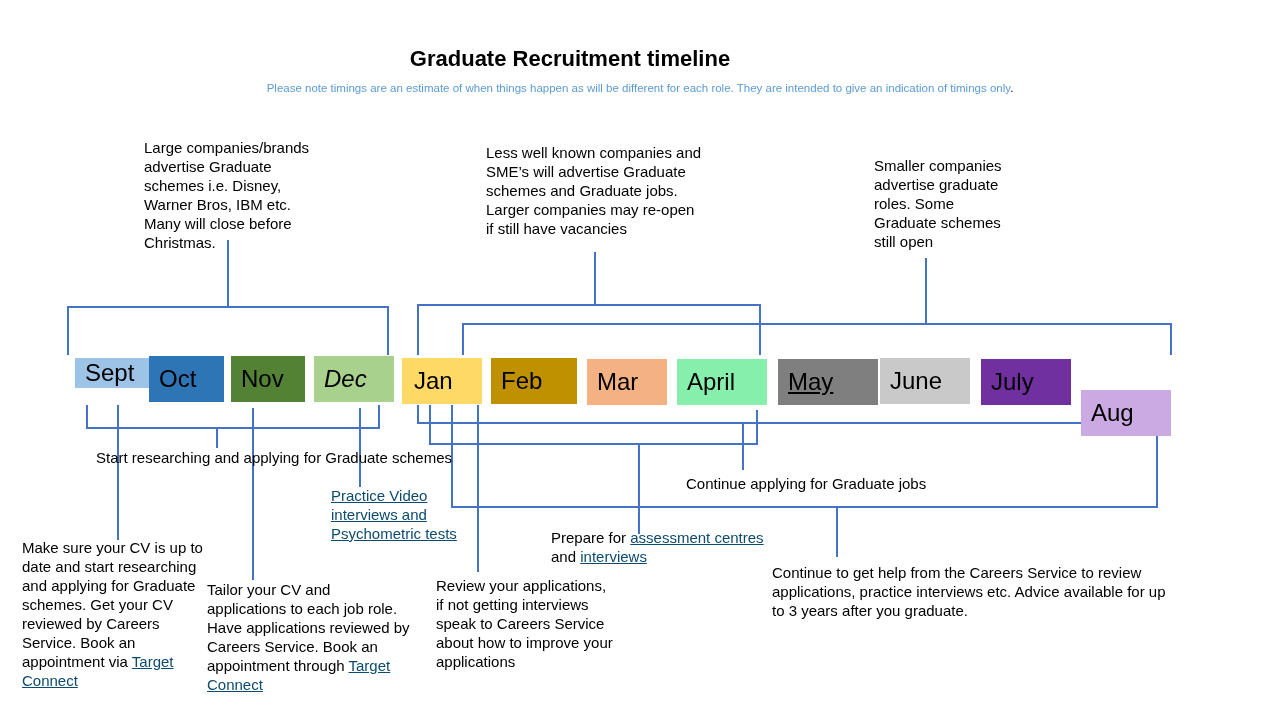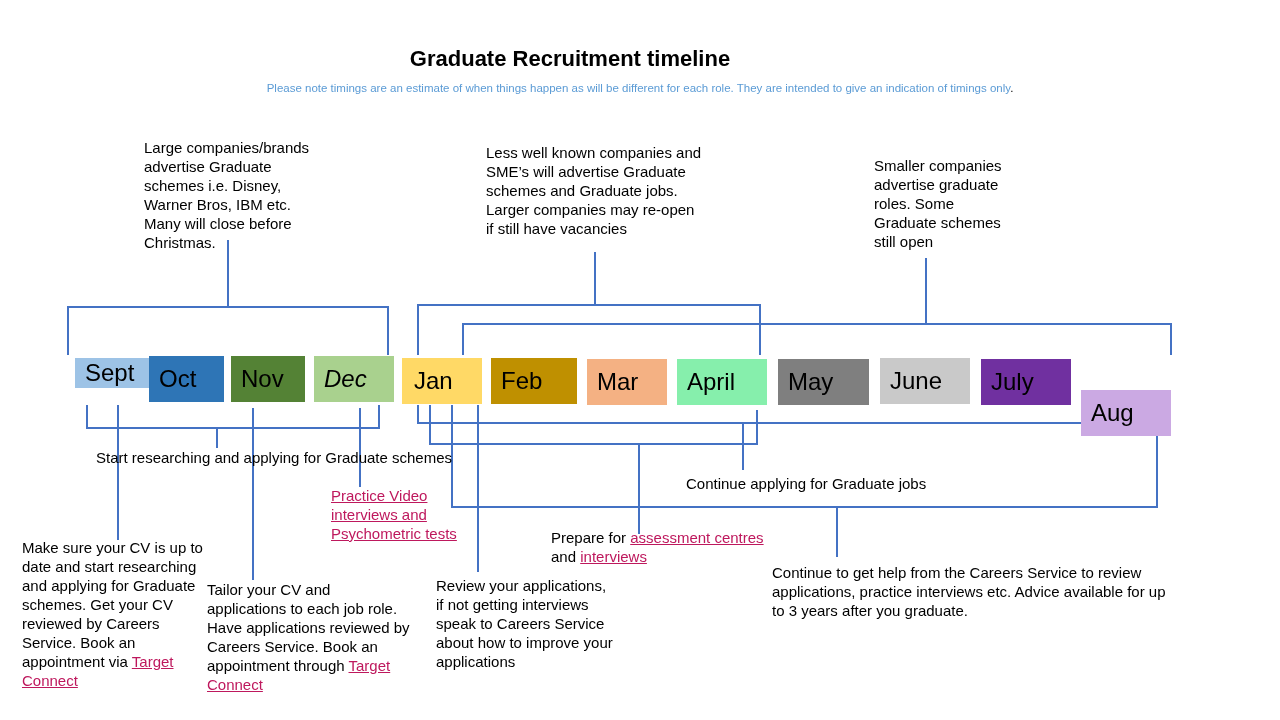--- a/index.html
+++ b/index.html
@@ -7,21 +7,21 @@
          font-family: "Liberation Sans", sans-serif; color: #000; }
   #lines { position: absolute; left: 0; top: 0; width: 1280px; height: 720px; }
   .title { position: absolute; left: 0; width: 1140px; top: 46px; text-align: center;
            font-weight: bold; font-size: 22px; }
   .subtitle { position: absolute; left: 0; width: 1280px; top: 82px; text-align: center;
               font-size: 11.5px; color: #5b9bd5; }
   .subtitle .dot { color: #000; }
   .month { position: absolute; box-sizing: border-box; padding-left: 10px;
            font-size: 24px; display: flex; align-items: center; color: #000; }
   .note { position: absolute; font-size: 15px; line-height: 19px; color: #000; }
-  .note a, a.link { color: #be185d; text-decoration: underline; }
+  .note a, a.link { color: #0c4a6e; text-decoration: underline; }
 </style>
 </head>
 <body>
 
 <svg id="lines" xmlns="http://www.w3.org/2000/svg">
     <path d="M68,355 V307 H388 V355 M228,307 V240" fill="none" stroke="#4472c4" stroke-width="2"></path>
     <path d="M418,355 V305 H760 V355 M595,305 V252" fill="none" stroke="#4472c4" stroke-width="2"></path>
     <path d="M463,355 V324 H1171 V355 M926,324 V258" fill="none" stroke="#4472c4" stroke-width="2"></path>
     <path d="M87,405 V428 H379 V405 M217,428 V448" fill="none" stroke="#4472c4" stroke-width="2"></path>
     <path d="M118,405 V540" fill="none" stroke="#4472c4" stroke-width="2"></path>
@@ -54,21 +54,21 @@
     </div>
   <div class="month" style="left: 491px; top: 358px; width: 86px; height: 46px; background: rgb(191, 144, 0);">
       <span>Feb</span>
     </div>
   <div class="month" style="left: 587px; top: 359px; width: 80px; height: 46px; background: rgb(244, 177, 131);">
       <span>Mar</span>
     </div>
   <div class="month" style="left: 677px; top: 359px; width: 90px; height: 46px; background: #86efac;">
       <span>April</span>
     </div>
-  <div class="month" style="left: 778px; top: 359px; width: 91px; height: 46px; background: rgb(127, 127, 127);">
+  <div class="month" style="left: 778px; top: 359px; width: 100px; height: 46px; background: rgb(127, 127, 127); text-decoration: underline;">
       <span>May</span>
     </div>
   <div class="month" style="left: 880px; top: 358px; width: 90px; height: 46px; background: rgb(201, 201, 201);">
       <span>June</span>
     </div>
   <div class="month" style="left: 981px; top: 359px; width: 90px; height: 46px; background: rgb(112, 48, 160);">
       <span>July</span>
     </div>
   <div class="month" style="left: 1081px; top: 358px; width: 90px; height: 46px; background: rgb(203, 169, 227); margin-top: 32px;">
       <span>Aug</span>

